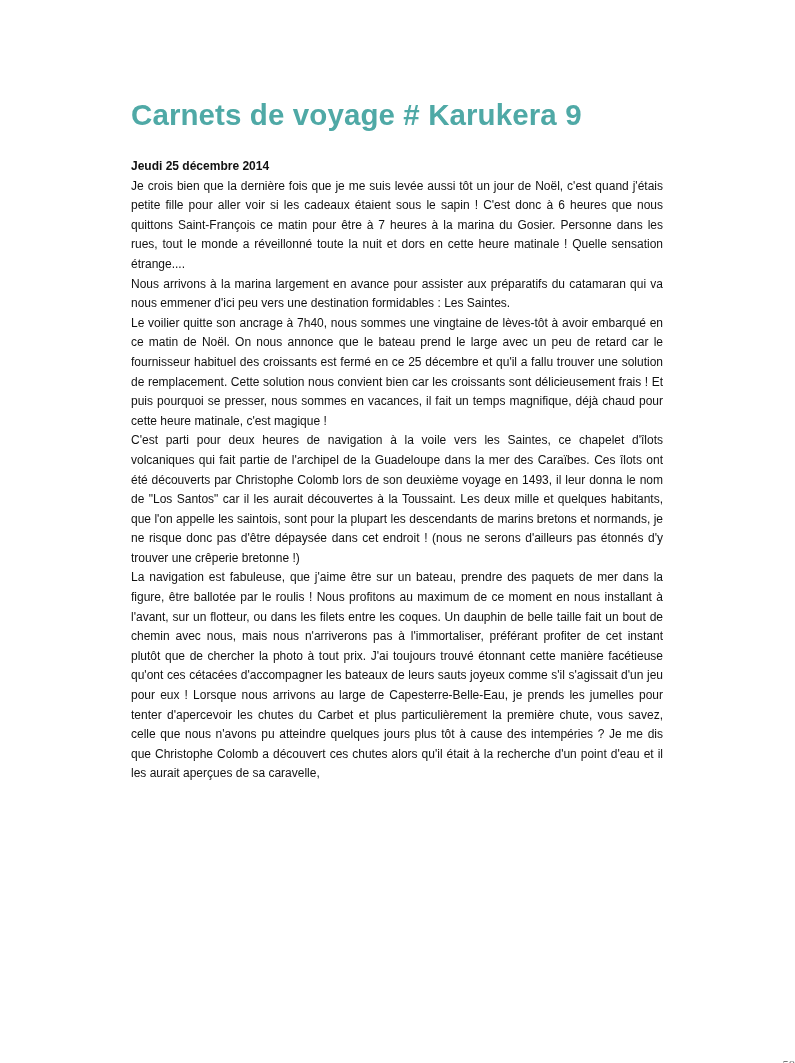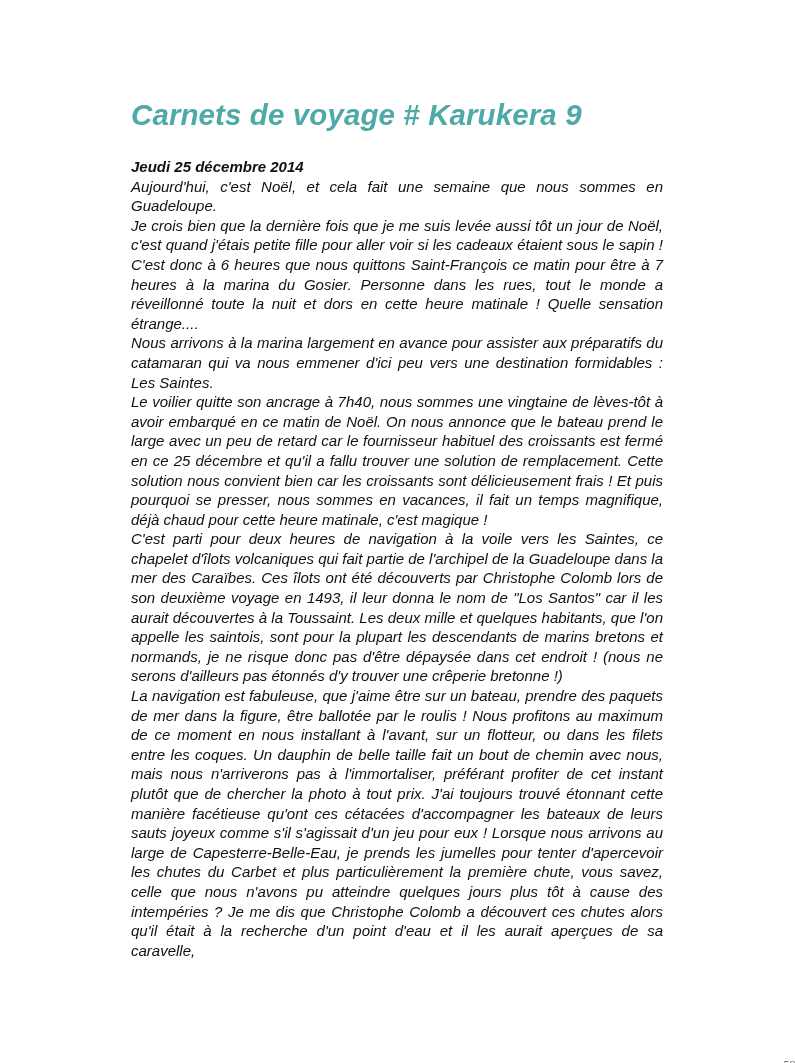--- a/index.html
+++ b/index.html
@@ -1,43 +1,42 @@
 <!DOCTYPE html>
 <html><head>
 <meta charset="utf-8">
 <style>
   html, body { margin: 0; padding: 0; background: #ffffff; }
   body { width: 795px; height: 1063px; position: relative; overflow: hidden; }
-  .page { position: absolute; left: 0; top: 0; width: 795px; height: 861px; background: #fff; font-style: italic; }
+  .page { position: absolute; left: 0; top: 0; width: 795px; height: 861px; background: #fff; }
   .title {
     position: absolute; left: 131px; top: 98px; margin: 0;
     font-family: "Liberation Sans", sans-serif; font-weight: bold;
     font-size: 29.5px; color: #4fa9a6; letter-spacing: 0.1px; white-space: nowrap;
   }
   .content {
     position: absolute; left: 131px; top: 157px; width: 532px;
-    font-family: "Liberation Sans", sans-serif; font-size: 15px;
+    font-family: "Liberation Sans", sans-serif; font-size: 12px;
     line-height: 19.6px; color: #111; text-align: justify;
   }
   .content p { margin: 0; }
   .date { font-weight: bold; }
   .page-number {
     position: absolute; left: 0; width: 795px; top: 1018px; text-align: right;
     font-family: "Liberation Serif", serif; font-size: 12.5px; color: #777; margin-top: 40px;
   }
 </style>
 </head>
 <body>
 
 <div class="page">
   <h1 class="title" style="color: rgb(79, 169, 166);">Carnets de voyage # Karukera 9</h1>
 
   <div class="content">
     <p class="date">Jeudi 25 décembre 2014</p>
-    <p>Aujourd'hui, c'est Noël, et cela fait une semaine que nous sommes en Guadeloupe.</p>
     <p>Je crois bien que la dernière fois que je me suis levée aussi tôt un jour de Noël, c'est quand j'étais petite fille pour aller voir si les cadeaux étaient sous le sapin ! C'est donc à 6 heures que nous quittons Saint-François ce matin pour être à 7 heures à la marina du Gosier. Personne dans les rues, tout le monde a réveillonné toute la nuit et dors en cette heure matinale ! Quelle sensation étrange....</p>
     <p>Nous arrivons à la marina largement en avance pour assister aux préparatifs du catamaran qui va nous emmener d'ici peu vers une destination formidables : Les Saintes.</p>
     <p>Le voilier quitte son ancrage à 7h40, nous sommes une vingtaine de lèves-tôt à avoir embarqué en ce matin de Noël. On nous annonce que le bateau prend le large avec un peu de retard car le fournisseur habituel des croissants est fermé en ce 25 décembre et qu'il a fallu trouver une solution de remplacement. Cette solution nous convient bien car les croissants sont délicieusement frais ! Et puis pourquoi se presser, nous sommes en vacances, il fait un temps magnifique, déjà chaud pour cette heure matinale, c'est magique !</p>
     <p>C'est parti pour deux heures de navigation à la voile vers les Saintes, ce chapelet d'îlots volcaniques qui fait partie de l'archipel de la Guadeloupe dans la mer des Caraïbes. Ces îlots ont été découverts par Christophe Colomb lors de son deuxième voyage en 1493, il leur donna le nom de "Los Santos" car il les aurait découvertes à la Toussaint. Les deux mille et quelques habitants, que l'on appelle les saintois, sont pour la plupart les descendants de marins bretons et normands, je ne risque donc pas d'être dépaysée dans cet endroit ! (nous ne serons d'ailleurs pas étonnés d'y trouver une crêperie bretonne !)</p>
     <p>La navigation est fabuleuse, que j'aime être sur un bateau, prendre des paquets de mer dans la figure, être ballotée par le roulis ! Nous profitons au maximum de ce moment en nous installant à l'avant, sur un flotteur, ou dans les filets entre les coques. Un dauphin de belle taille fait un bout de chemin avec nous, mais nous n'arriverons pas à l'immortaliser, préférant profiter de cet instant plutôt que de chercher la photo à tout prix. J'ai toujours trouvé étonnant cette manière facétieuse qu'ont ces cétacées d'accompagner les bateaux de leurs sauts joyeux comme s'il s'agissait d'un jeu pour eux ! Lorsque nous arrivons au large de Capesterre-Belle-Eau, je prends les jumelles pour tenter d'apercevoir les chutes du Carbet et plus particulièrement la première chute, vous savez, celle que nous n'avons pu atteindre quelques jours plus tôt à cause des intempéries ? Je me dis que Christophe Colomb a découvert ces chutes alors qu'il était à la recherche d'un point d'eau et il les aurait aperçues de sa caravelle,</p>
   </div>
 
   <div class="page-number">58</div>
 </div>
 

